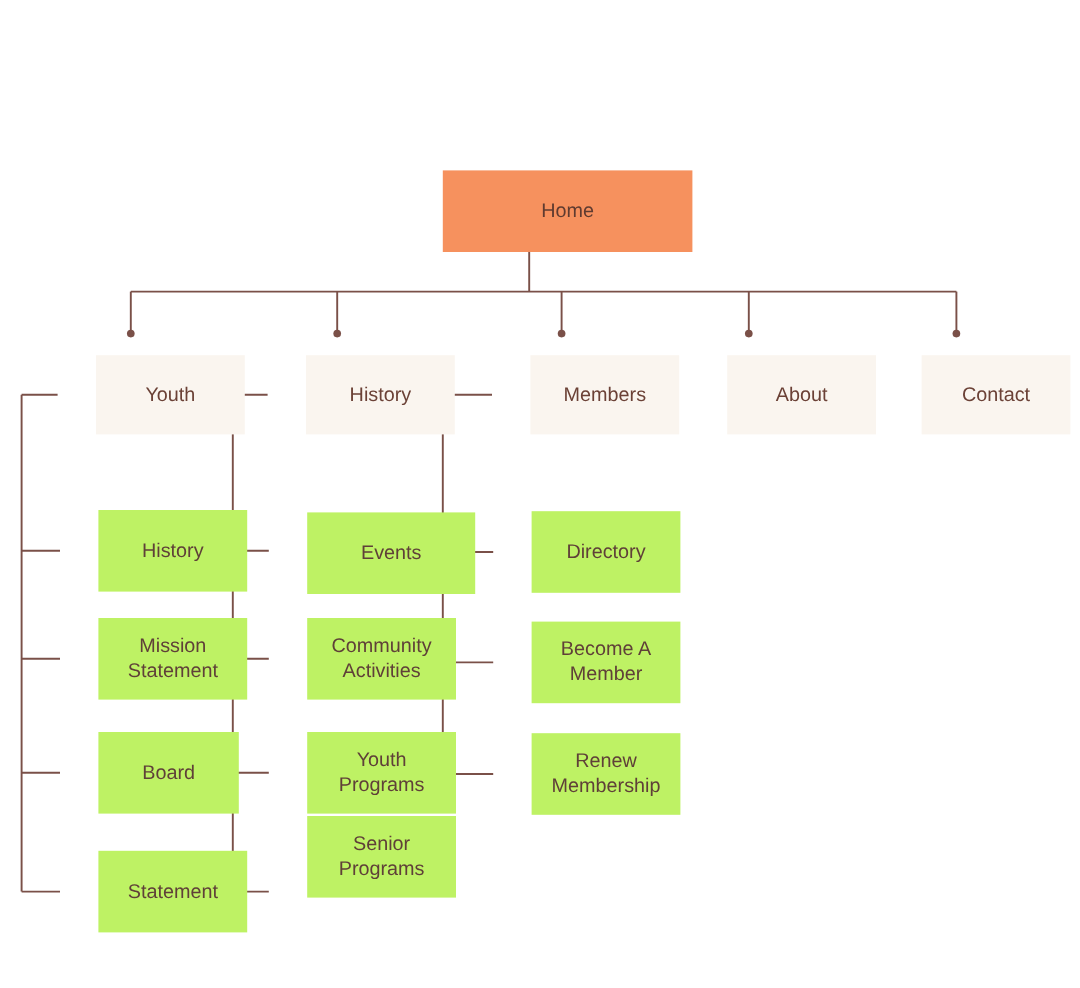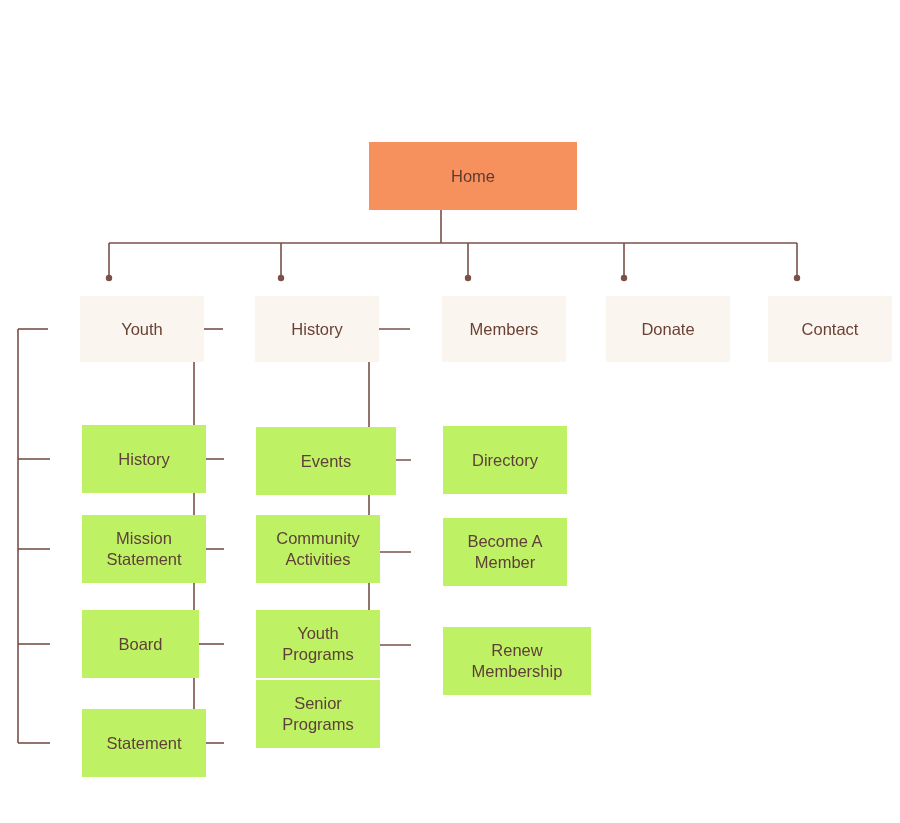--- a/index.html
+++ b/index.html
@@ -140,24 +140,24 @@
       </div>
       <div class="node section" style="left: 410px; top: 296px; width: 124px; height: 66px;">
         <span>Members</span>
       </div>
       <div class="node leaf" style="left: 411px; top: 426px; width: 124px; height: 68px;">
         <span>Directory</span>
       </div>
       <div class="node leaf" style="left: 411px; top: 518px; width: 124px; height: 68px;">
         <span>Become A Member</span>
       </div>
-      <div class="node leaf" style="left: 411px; top: 627px; width: 148px; height: 68px;">
+      <div class="node leaf" style="left: 411px; top: 611px; width: 124px; height: 68px;">
         <span>Renew Membership</span>
       </div>
       <div class="node section" style="left: 574px; top: 296px; width: 124px; height: 66px;">
-        <span>Donate</span>
+        <span>About</span>
       </div>
       <div class="node section" style="left: 736px; top: 296px; width: 124px; height: 66px;">
         <span>Contact</span>
       </div>
     </div>
 
 </div>
 
 </body></html>

